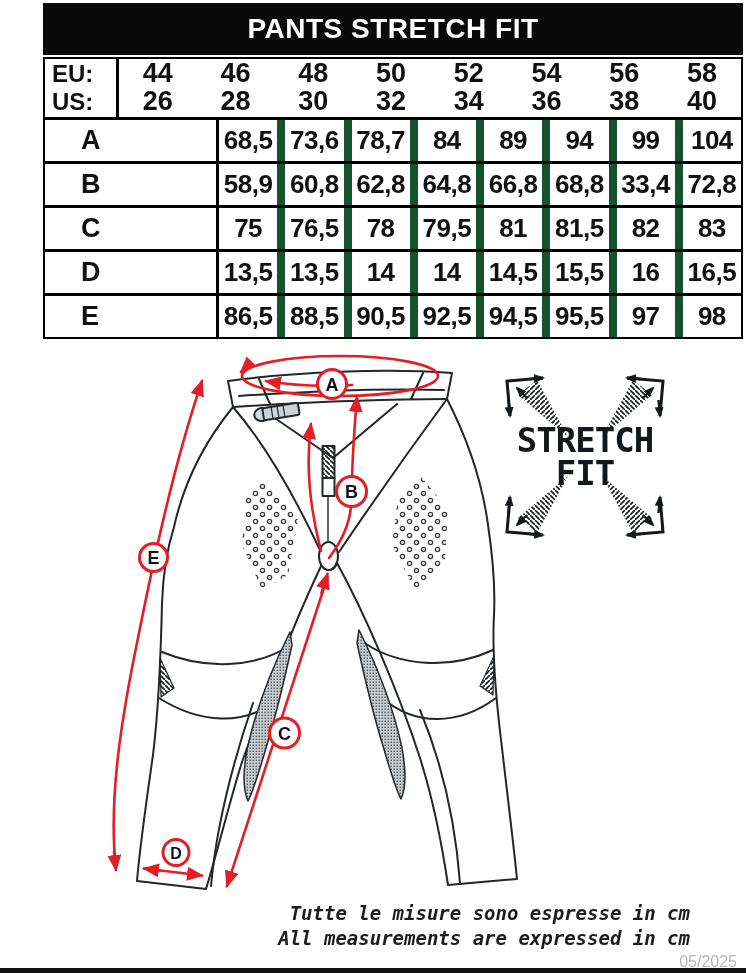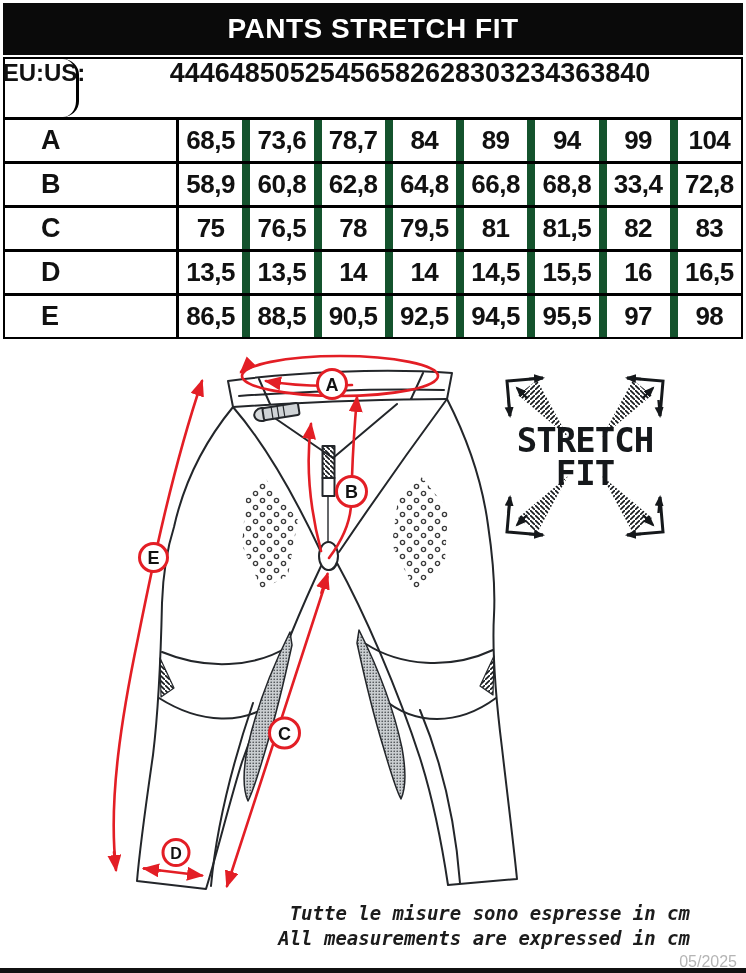--- a/index.html
+++ b/index.html
@@ -1,28 +1,28 @@
 <!DOCTYPE html>
 <html><head>
 <meta charset="utf-8">
 <style>
   html,body{margin:0;padding:0;background:#fff;}
   .sheet{position:relative;width:746px;height:973px;background:#fff;overflow:hidden;
          font-family:"Liberation Sans",sans-serif;color:#111;}
   
-  .top-pad{padding:3px 3px 0 3px;}
+  .top-pad{padding:3px 3px 0 3px;margin-left:40px;}
   .title-bar{height:52px;background:#0a0a0a;display:flex;align-items:center;justify-content:center;}
   .title-bar span{color:#fff;font-size:28px;font-weight:bold;letter-spacing:.5px;}
   .table-wrap{margin-top:2px;border:2px solid #000;}
   .hdr-row{display:flex;height:58px;border-bottom:3px solid #000;}
   .cell-part{width:105px;border-right:2px solid #000;display:flex;align-items:center;justify-content:center;
              font-size:28px;font-weight:bold;}
-  .cell-eus{width:64px;border-right:3px solid #000;display:flex;flex-direction:row;justify-content:center;
-            padding-left:7px;font-size:24px;font-weight:bold;line-height:28px;box-sizing:content-box;border-radius:16px;}
-  .cell-sizes{flex:1;display:flex;flex-direction:row;justify-content:center;border-radius:8px;}
+  .cell-eus{width:64px;border-right:3px solid #000;display:flex;flex-direction:column;justify-content:center;
+            padding-left:7px;font-size:24px;font-weight:bold;line-height:28px;box-sizing:content-box;}
+  .cell-sizes{flex:1;display:flex;flex-direction:column;border-radius:8px;}
   .size-line{display:flex;line-height:28px;}
   .size-line span{flex:1;text-align:center;font-size:27px;font-weight:bold;}
   .data-row{display:flex;height:41px;border-bottom:3px solid #000;}
   .data-row:last-child{border-bottom:none;}
   .cell-label{width:135px;padding-left:36px;border-right:3px solid #000;display:flex;align-items:center;
               font-size:27px;font-weight:bold;}
   .cell-val{flex:1;border-right:8px solid #14532d;display:flex;align-items:center;justify-content:center;
             font-size:26px;font-weight:bold;letter-spacing:-.5px;}
   .cell-val:last-child{border-right:none;}
   

